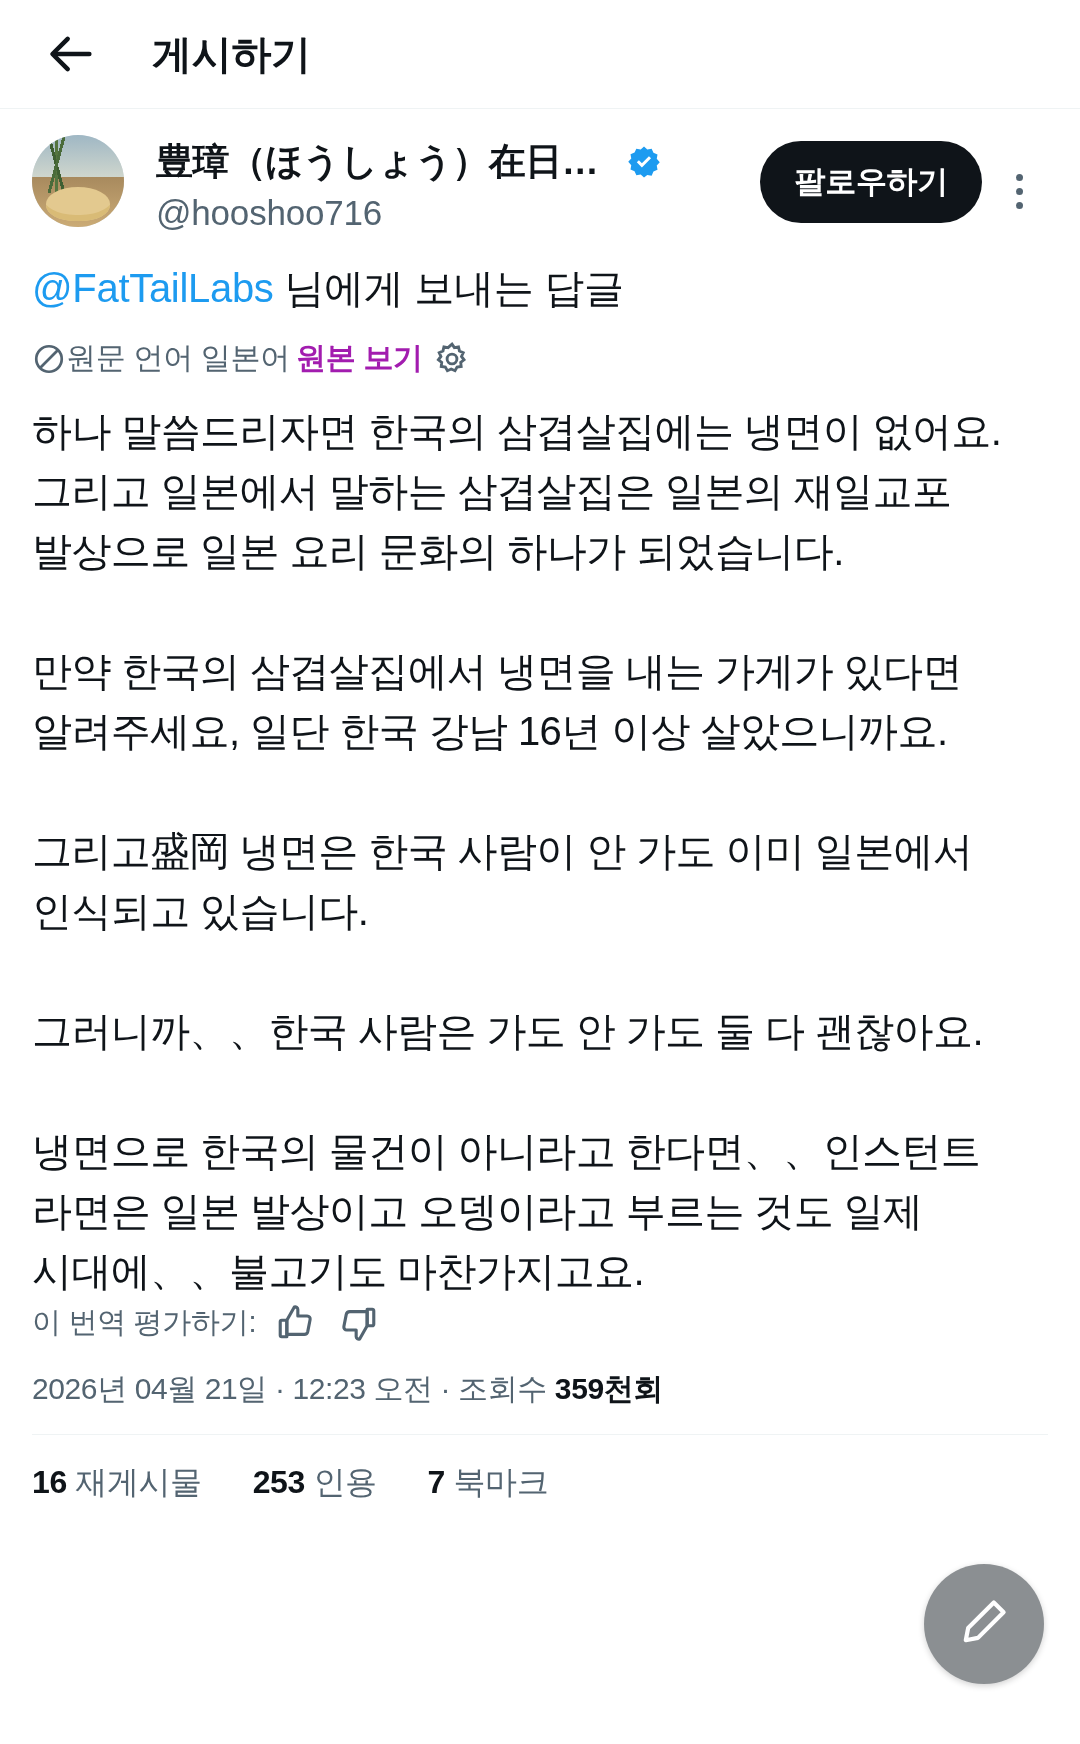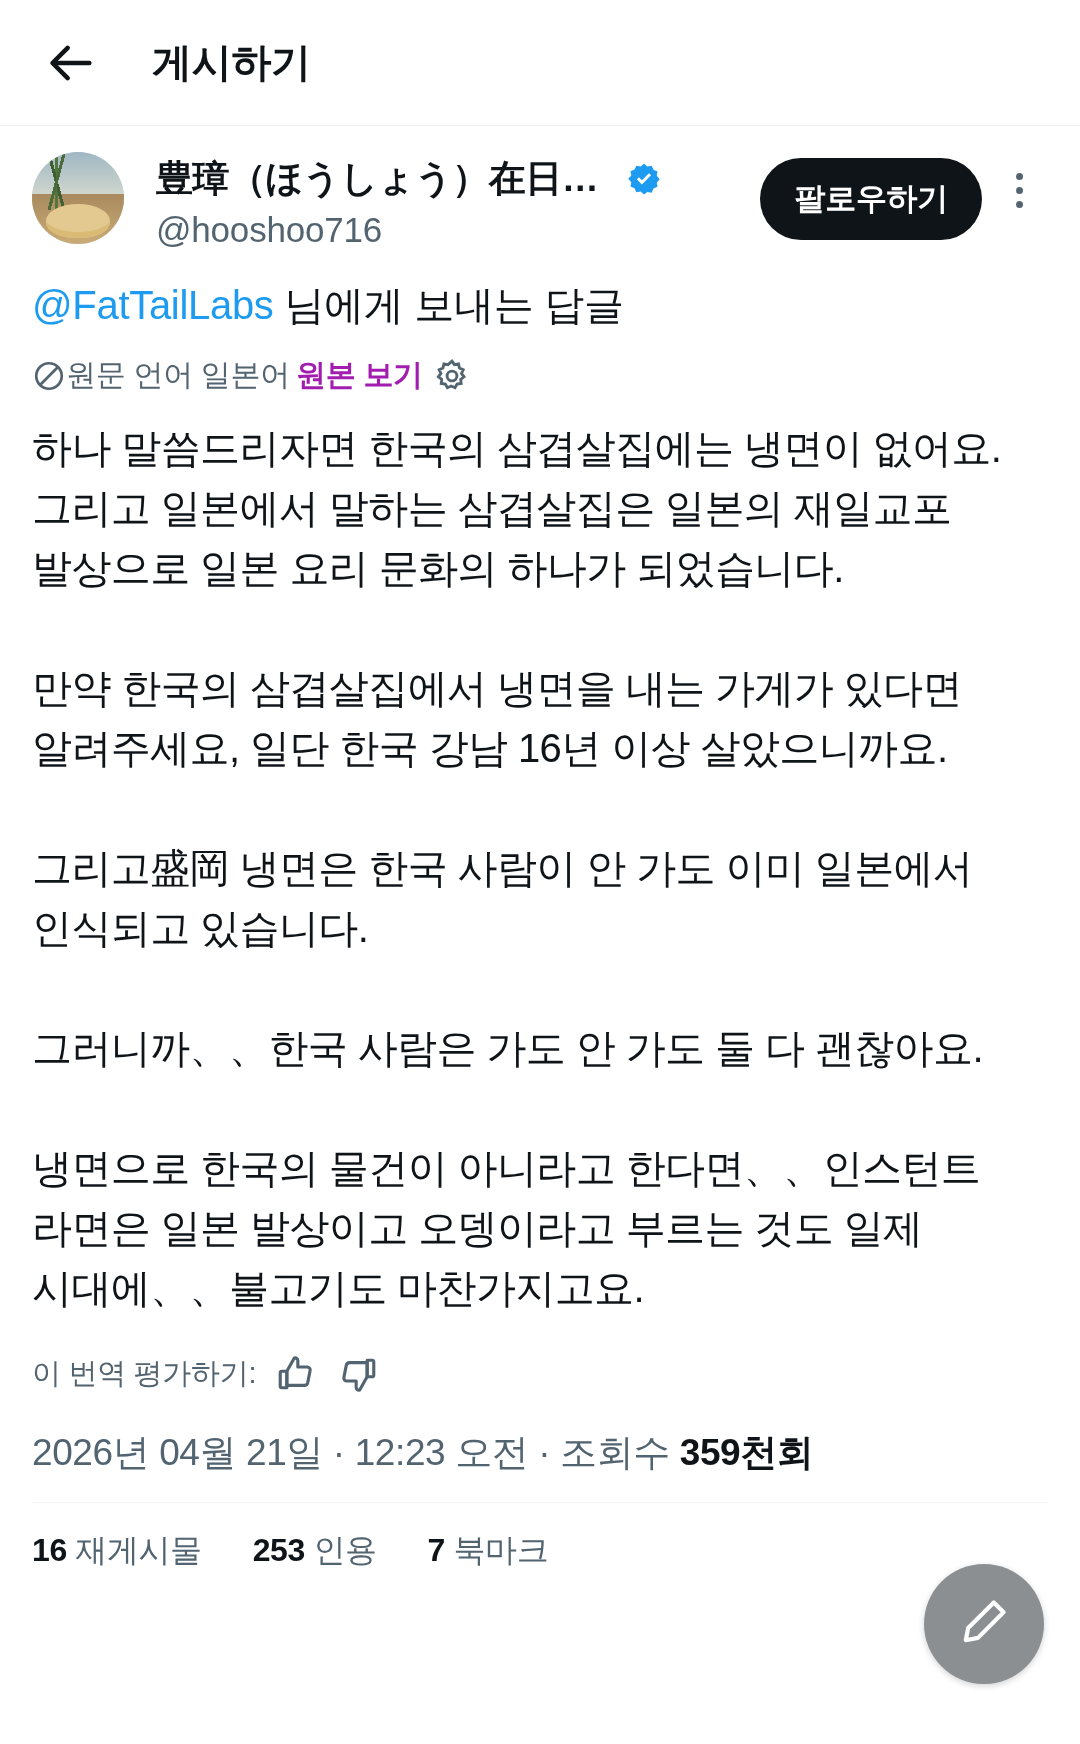--- a/index.html
+++ b/index.html
@@ -16,21 +16,21 @@
 
   .screen {
     position: relative;
     width: 1080px;
     height: 1744px;
     background: #ffffff;
   }
 
   
   .appbar {
-    height: 126px;
+    height: 109px;
     display: flex;
     align-items: center;
     padding: 0 40px;
     border-bottom: 1px solid #eff3f4;
   }
   .back-btn {
     width: 64px;
     height: 64px;
     display: flex;
     align-items: center;
@@ -116,21 +116,21 @@
   }
   .handle {
     margin-top: 6px;
     font-size: 35px;
     color: #536471;
     letter-spacing: -0.2px;
   }
 
   .head-actions {
     display: flex;
-    align-items: flex-start;
+    align-items: flex-end;
     gap: 8px;
     flex: 0 0 auto;
     padding-top: 6px;
   }
   .follow-btn {
     background: #0f1419;
     color: #ffffff;
     border: none;
     border-radius: 999px;
     font-size: 31px;
@@ -182,34 +182,33 @@
     font-size: 40px;
     line-height: 1.50;
     color: #0f1419;
     letter-spacing: -0.6px;
     white-space: pre-wrap;
     word-break: keep-all;
   }
 
   
   .rate-row {
-    margin-top: 34px;
     display: flex;
     align-items: center;
     gap: 18px;
     font-size: 29px;
     color: #536471;
     letter-spacing: -0.3px;
   }
   .rate-row .thumb { width: 44px; height: 44px; cursor: pointer; }
 
   
   .meta-row {
-    margin-top: 32px;
-    font-size: 37px;
+    margin-top: 24px;
+    font-size: 30px;
     color: #536471;
     letter-spacing: -0.4px;
   }
   .meta-row b { color: #0f1419; font-weight: 700; }
 
   
   .stats-sep {
     margin-top: 24px;
     border-top: 1px solid #eff3f4;
   }

